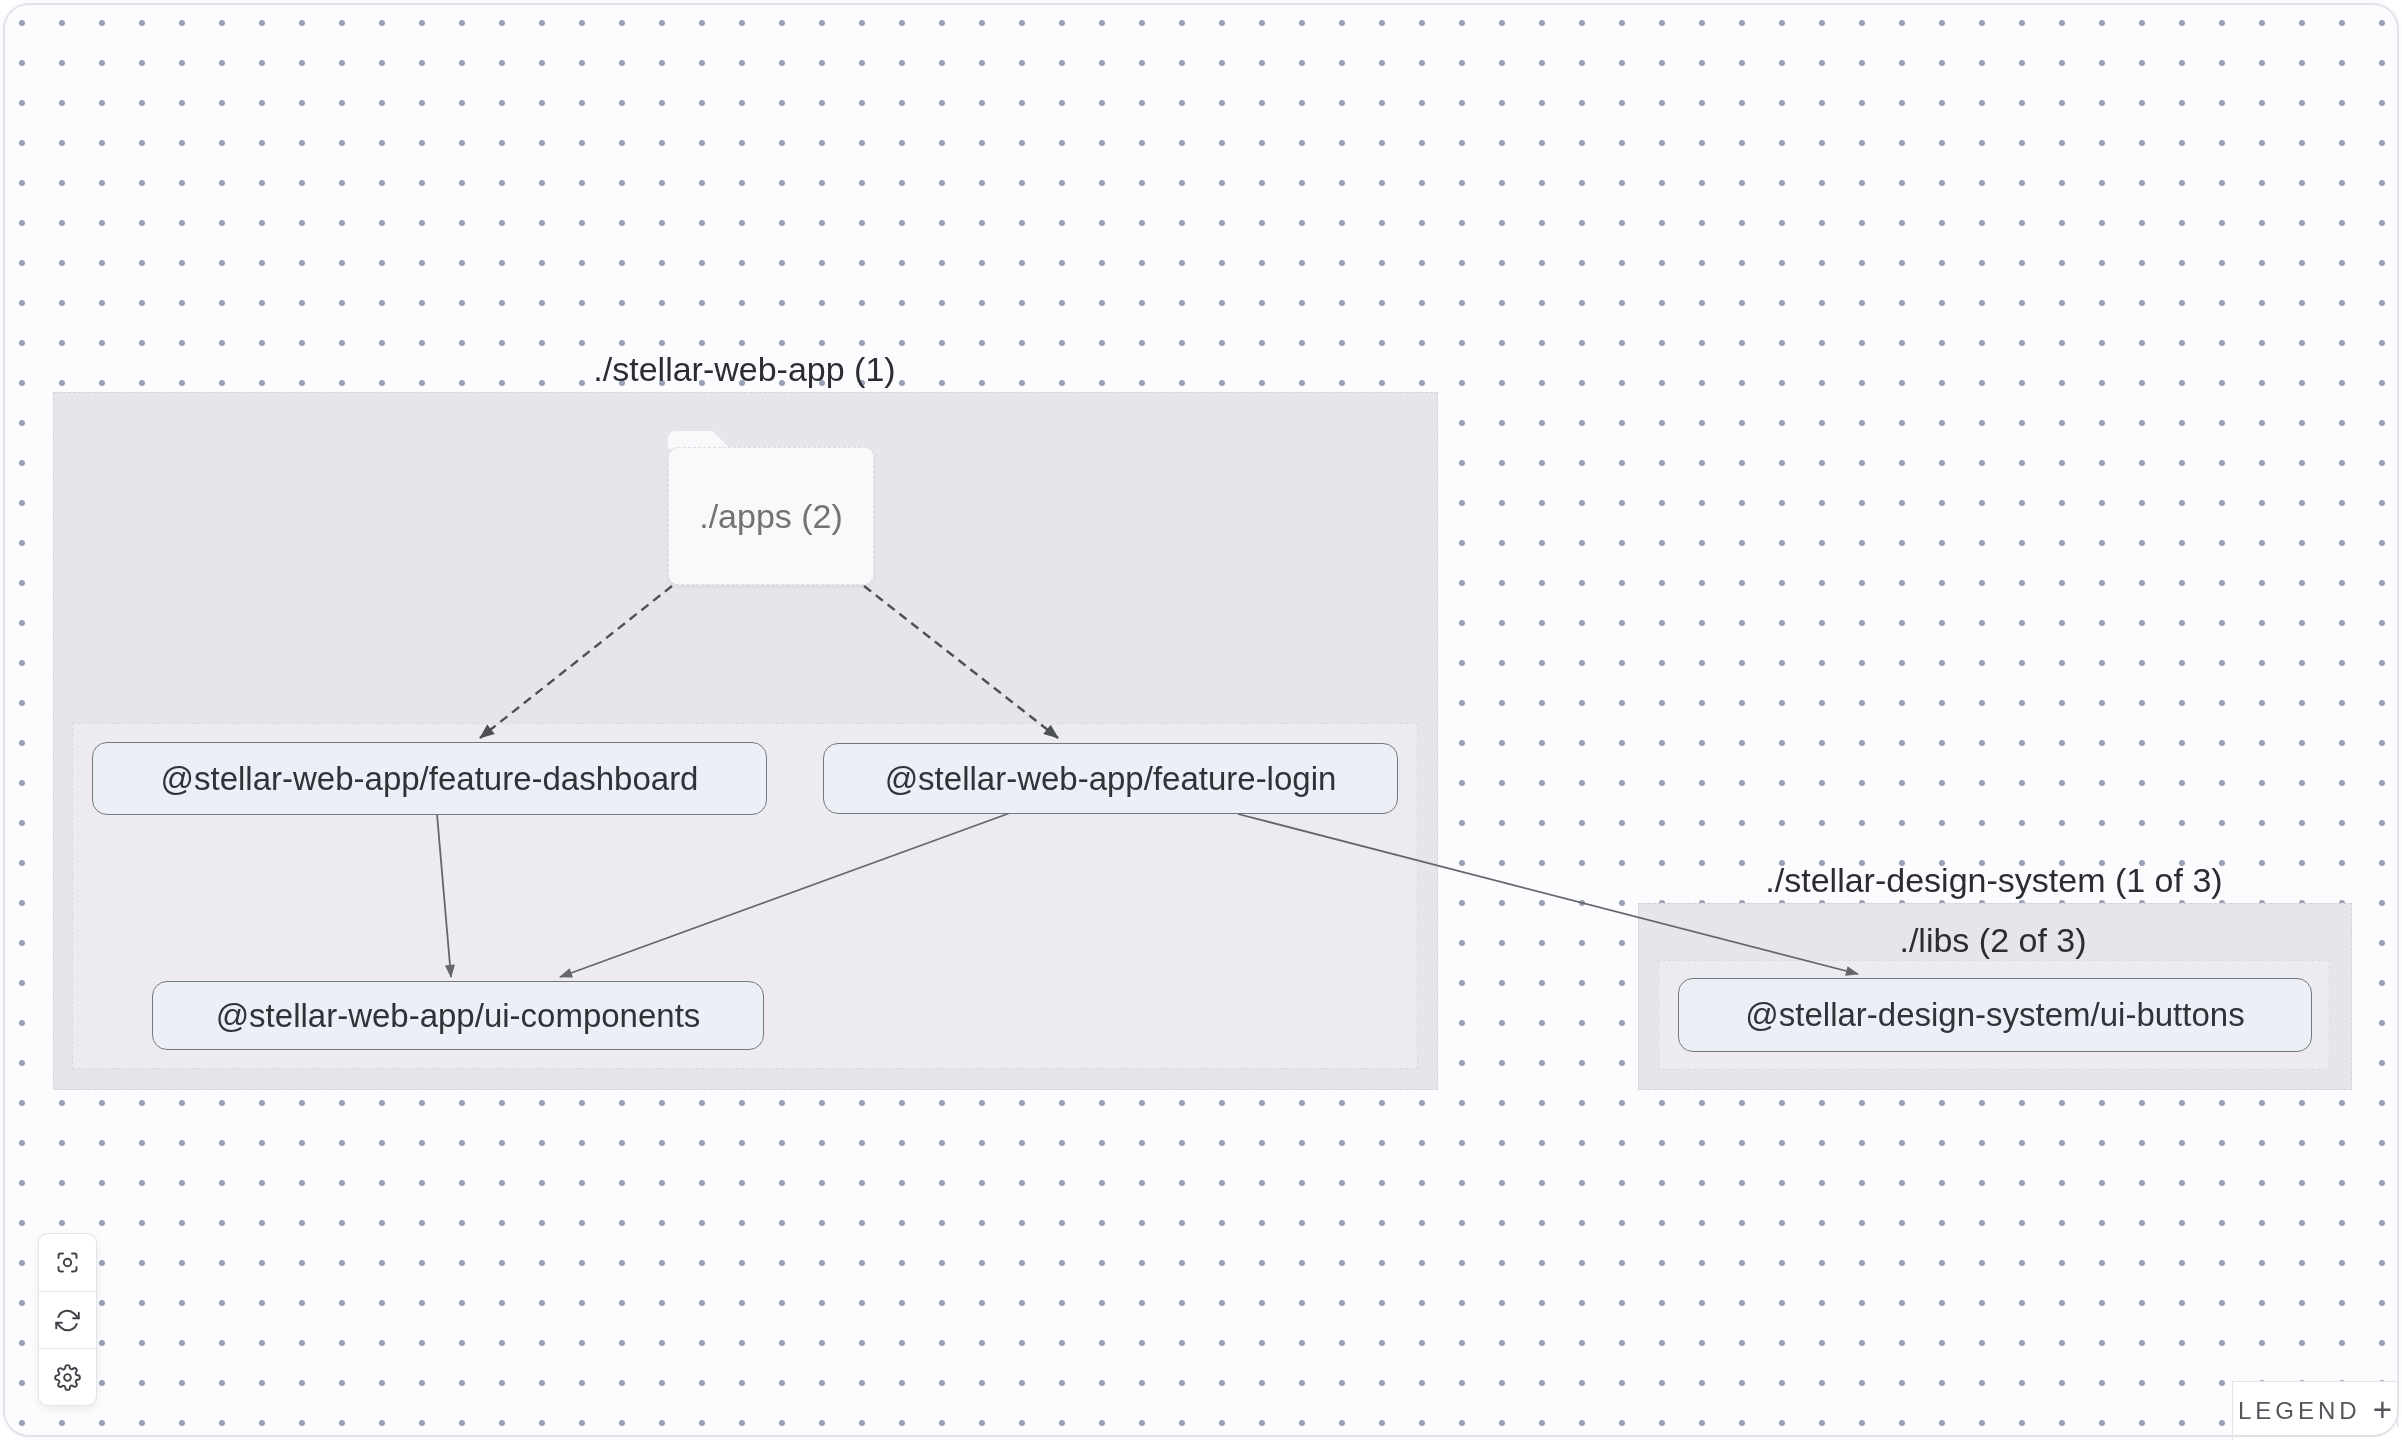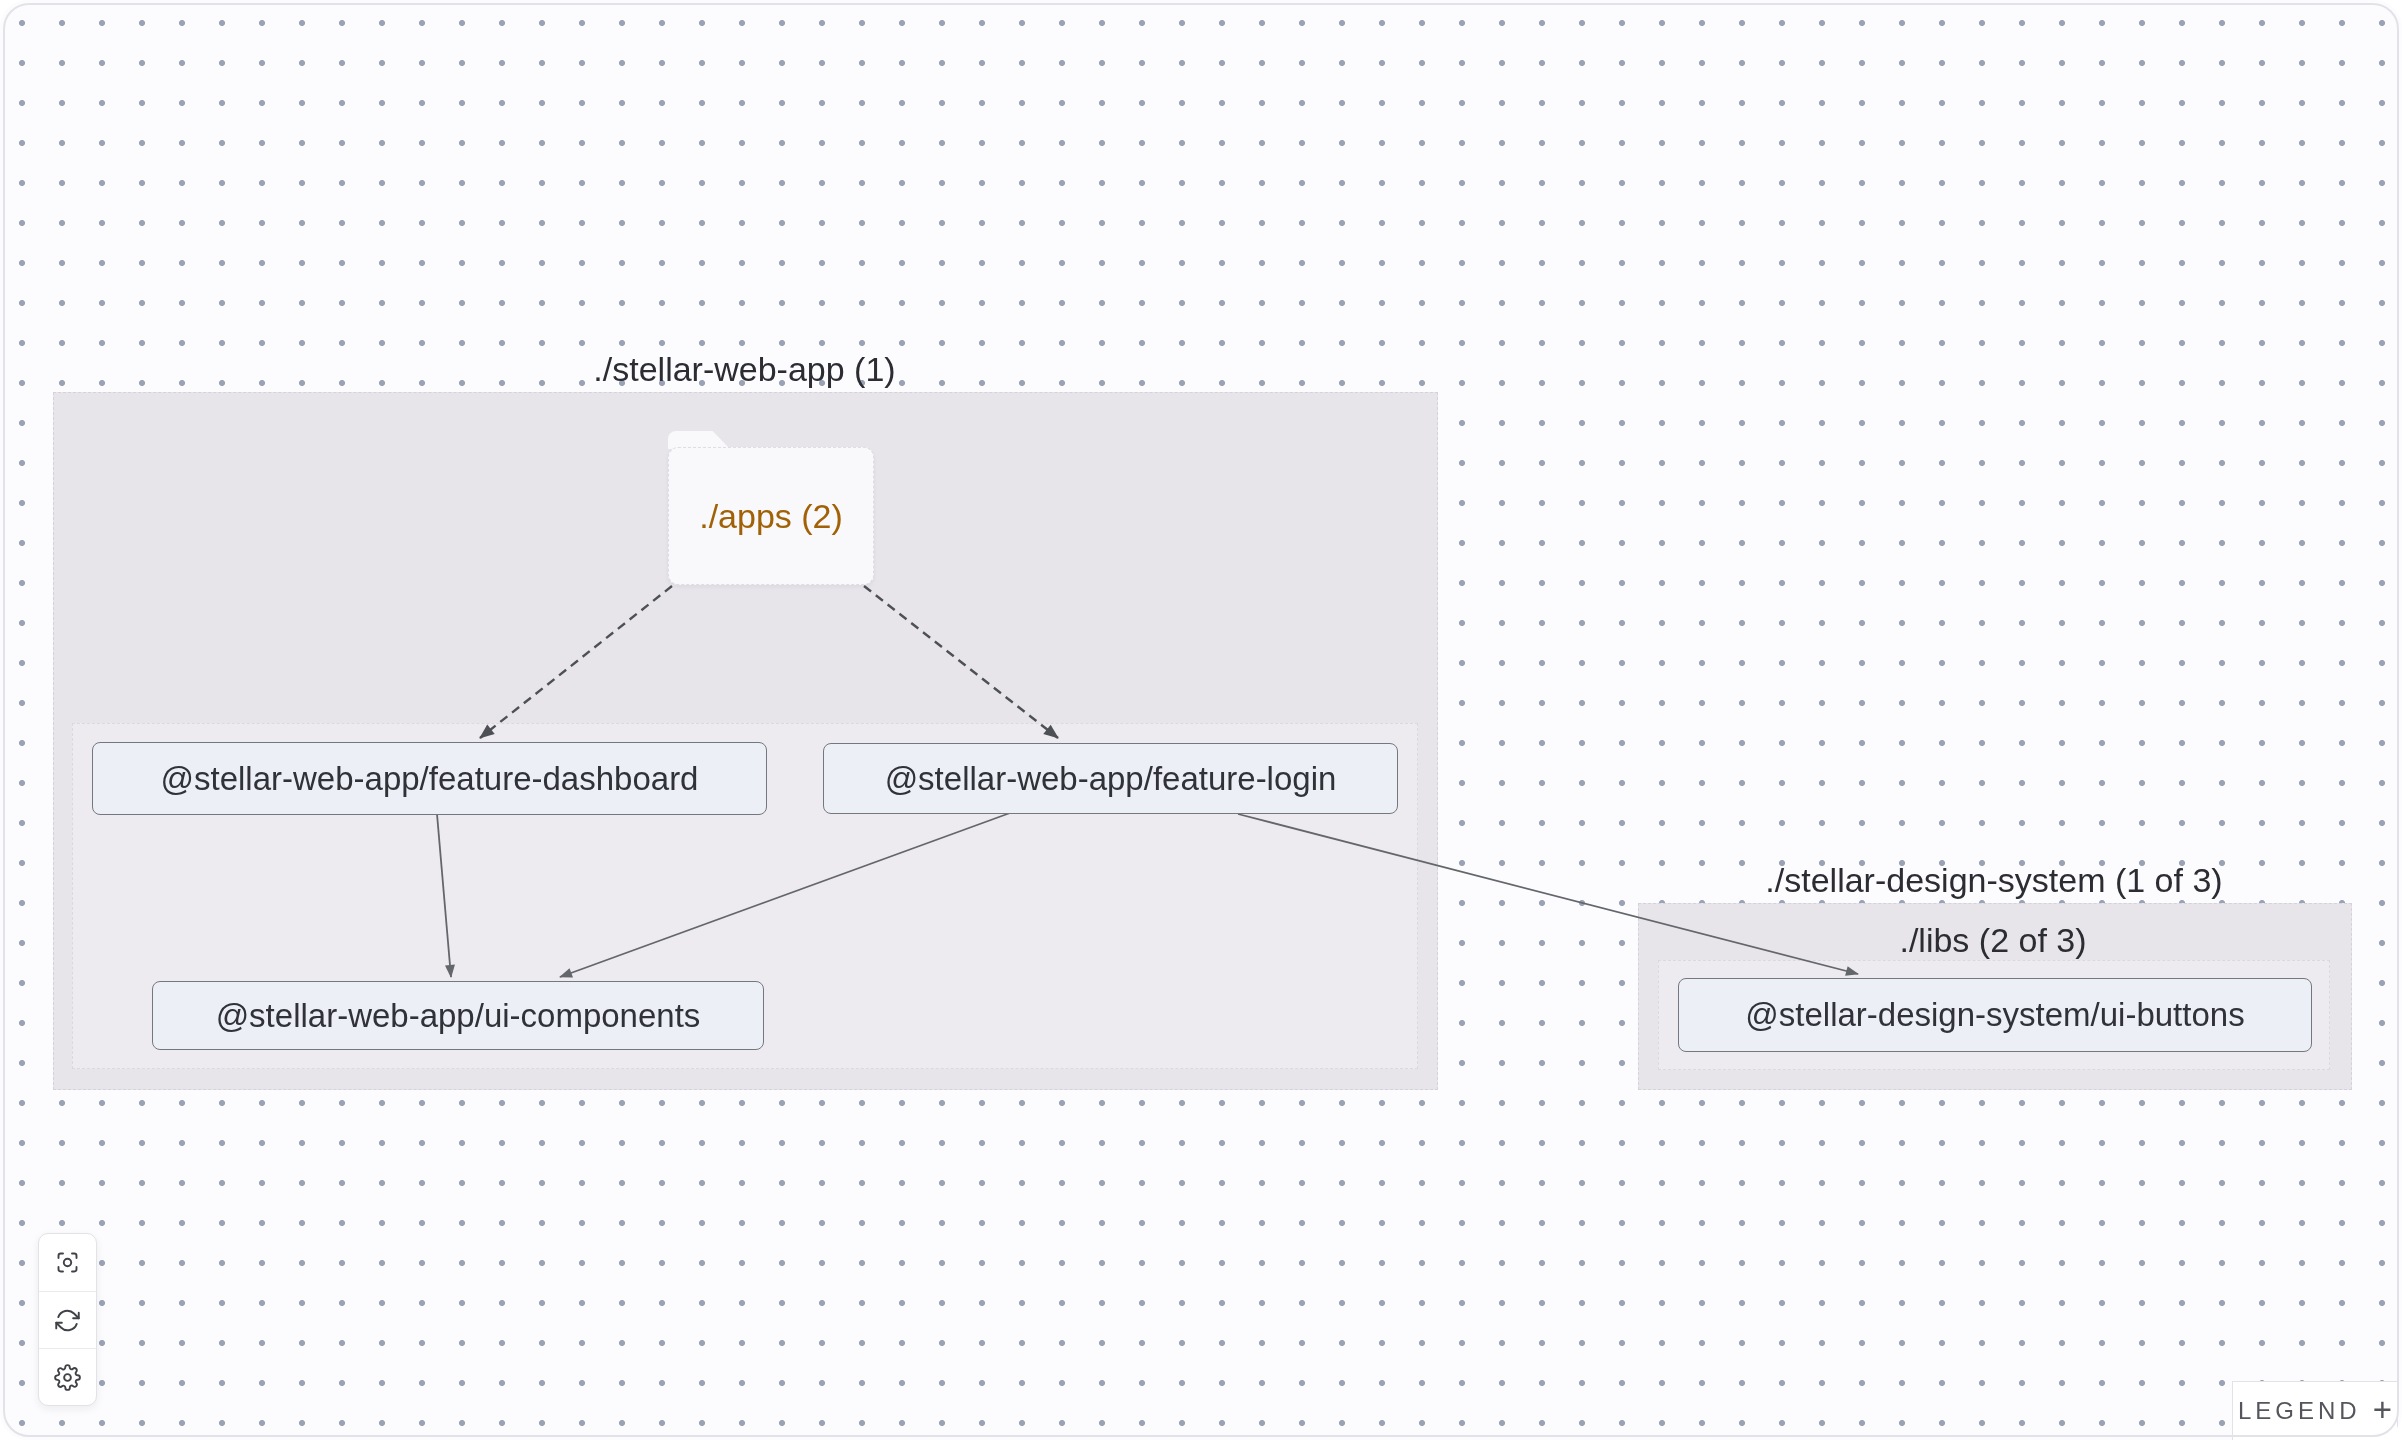--- a/index.html
+++ b/index.html
@@ -28,30 +28,30 @@
   .glabel{position:absolute;text-align:center;color:#2b2d33;font-size:34px;line-height:40px;z-index:5;white-space:nowrap;}
   .title1{left:53px;width:1383px;top:349px;}
   .title2{left:1638px;width:712px;top:860px;}
   .sublabel1{left:72px;width:1344px;top:683px;}
   .sublabel2{left:1658px;width:670px;top:920px;}
 
   .folder{position:absolute;left:668px;top:447px;width:204px;height:136px;z-index:4;
     background:#f9f8fa;border:1px dashed #dfdce3;border-radius:10px;
     box-shadow:0 2px 4px rgba(40,40,60,0.06);
     display:flex;align-items:center;justify-content:center;
-    color:#a16207;font-size:34px;text-align:center;}
+    color:#737373;font-size:34px;text-align:center;}
   .folder-tab{position:absolute;left:668px;top:431px;width:62px;height:18px;z-index:4;
     background:#f9f8fa;border-radius:8px 6px 0 0;
     clip-path:polygon(0 0,72% 0,100% 100%,0 100%);}
 
   .edges{position:absolute;left:0;top:0;z-index:3;}
   .edge-solid{stroke:#63666b;stroke-width:1.8;fill:none;}
   .edge-dashed{stroke:#4d5055;stroke-width:2.4;stroke-dasharray:9 6;fill:none;}
 
-  .node{position:absolute;z-index:4;background:#edeff6;border:1.5px solid #73777f;border-radius:8px;
+  .node{position:absolute;z-index:4;background:#edeff6;border:1.5px solid #73777f;border-radius:15px;
     display:flex;align-items:center;justify-content:center;
     color:#303238;font-size:33px;white-space:nowrap;cursor:pointer;text-align:right;}
   .node-dashboard{left:92px;top:742px;width:673px;height:71px;}
   .node-login{left:823px;top:743px;width:573px;height:69px;}
   .node-uicomponents{left:152px;top:981px;width:610px;height:67px;}
   .node-uibuttons{left:1678px;top:978px;width:632px;height:72px;}
 
   .controls{position:absolute;left:38px;top:1233px;width:57px;z-index:10;
     background:#ffffff;border:1px solid #e2e2e7;border-radius:10px;
     box-shadow:0 3px 8px rgba(30,30,50,0.07);display:flex;flex-direction:column;}

